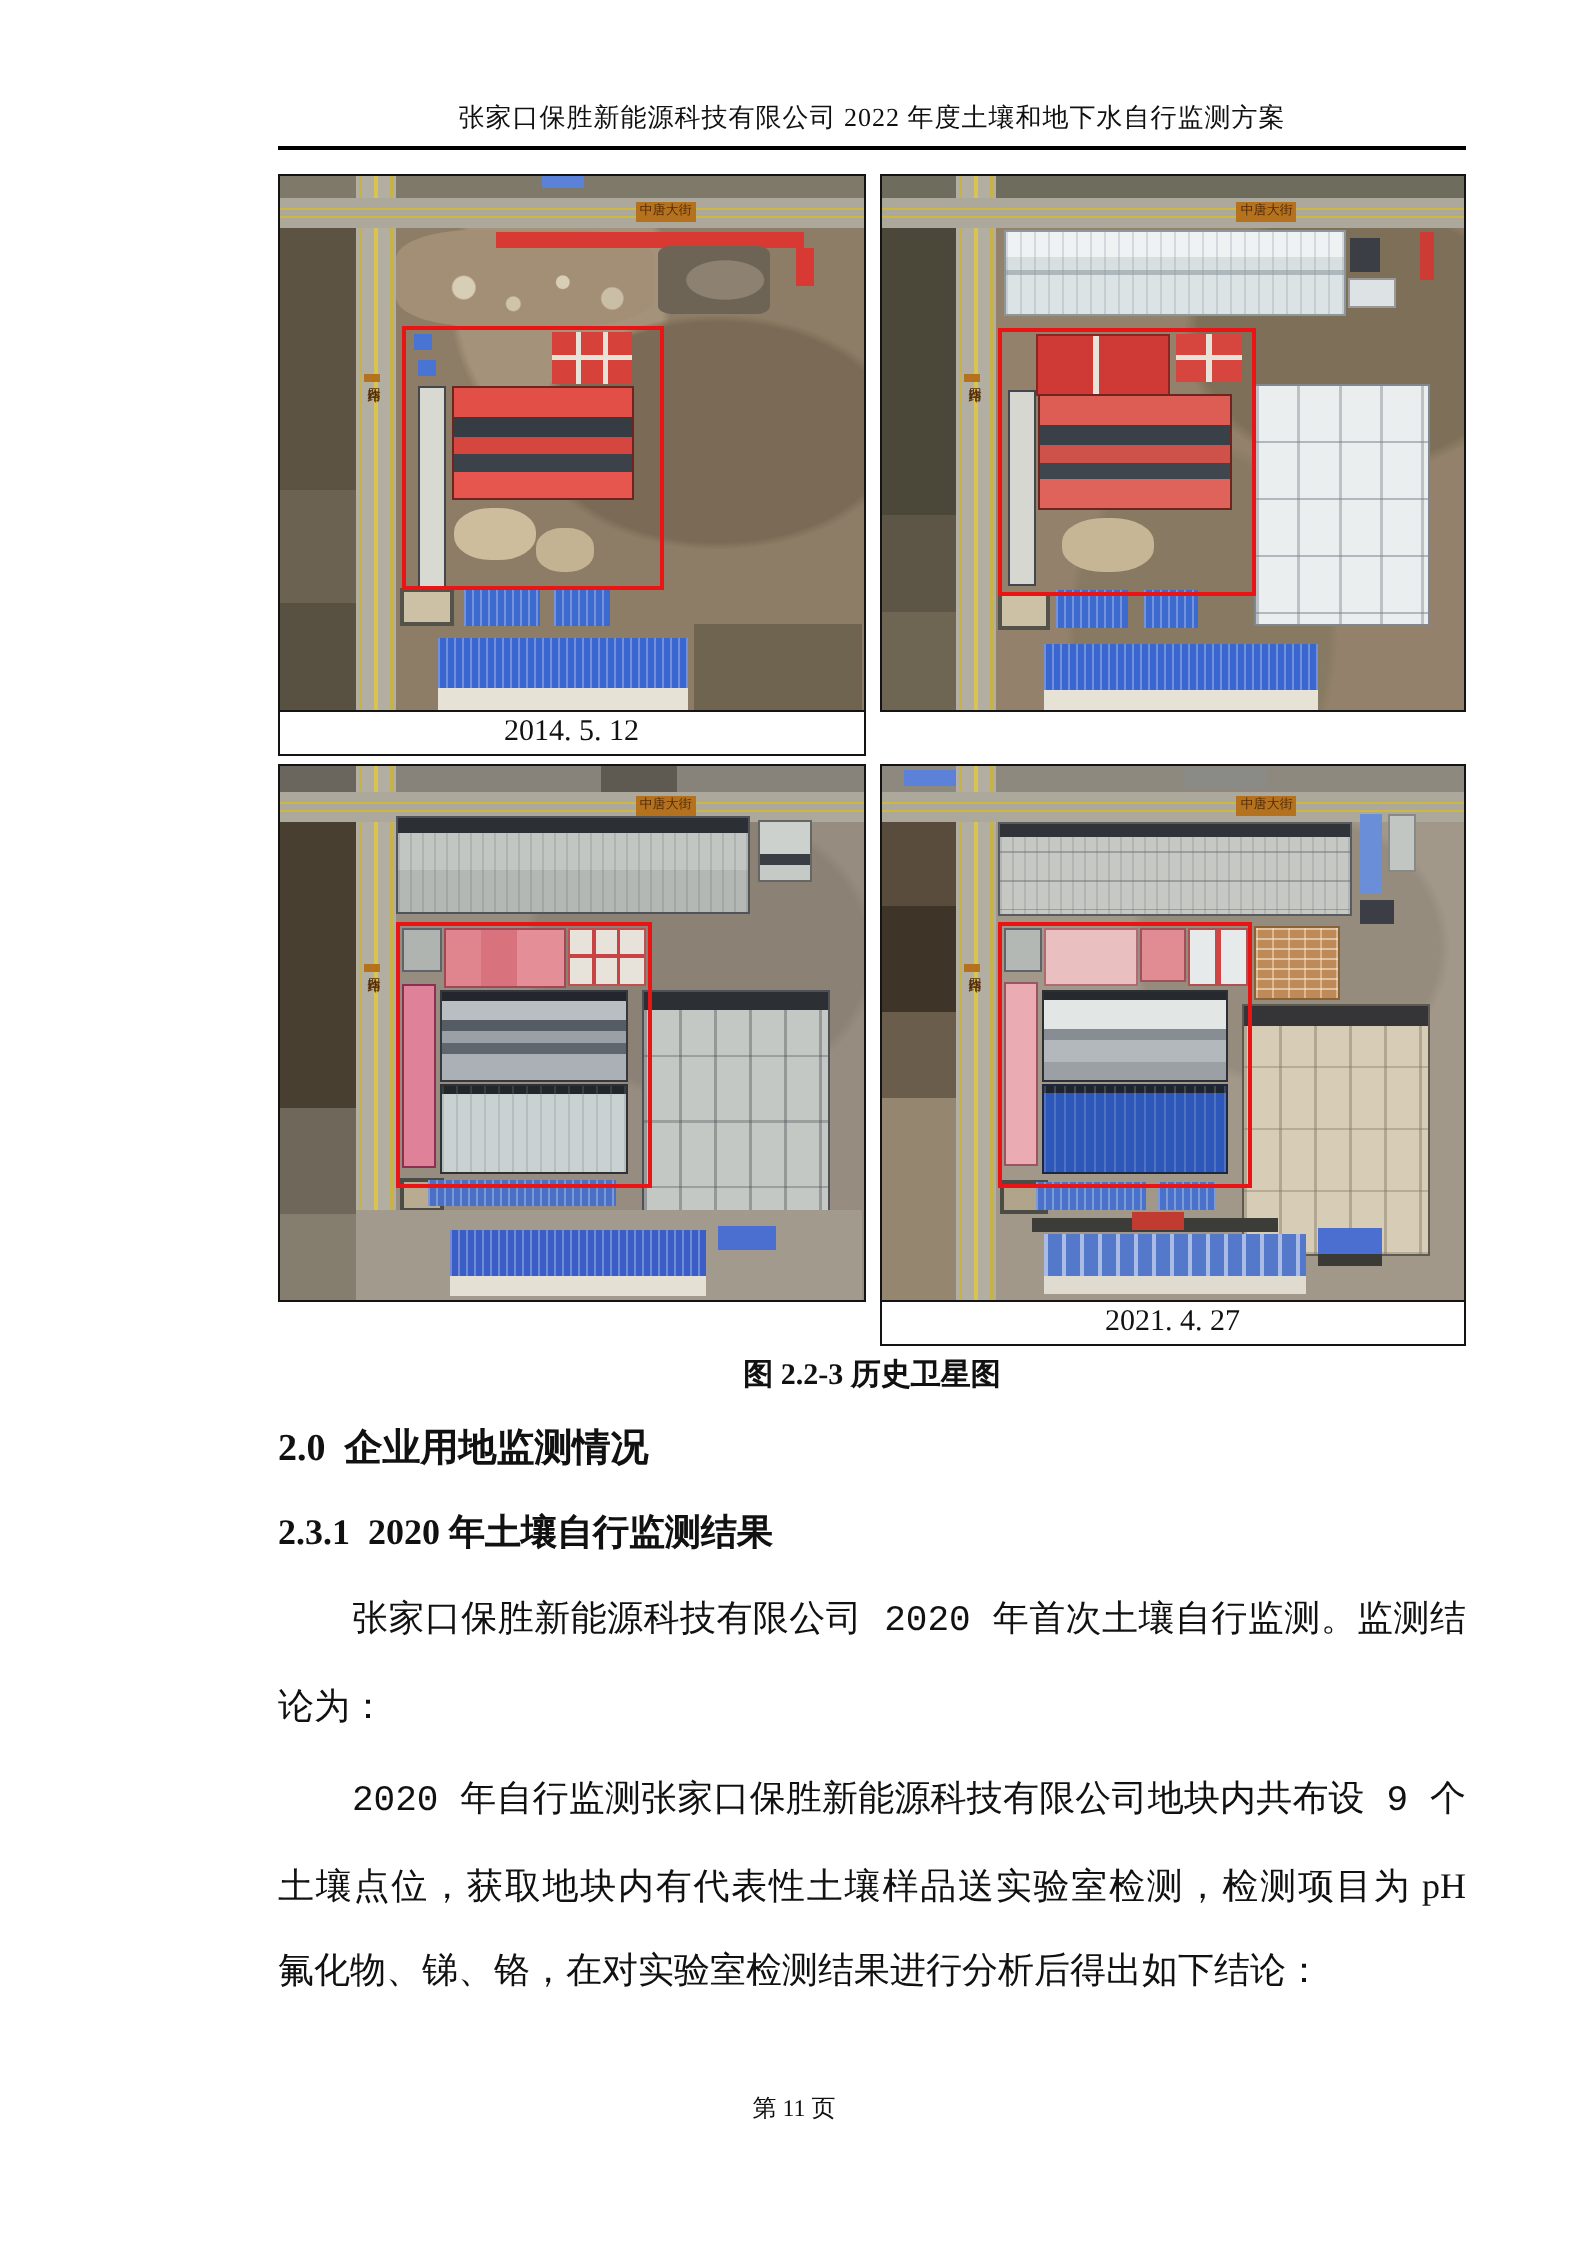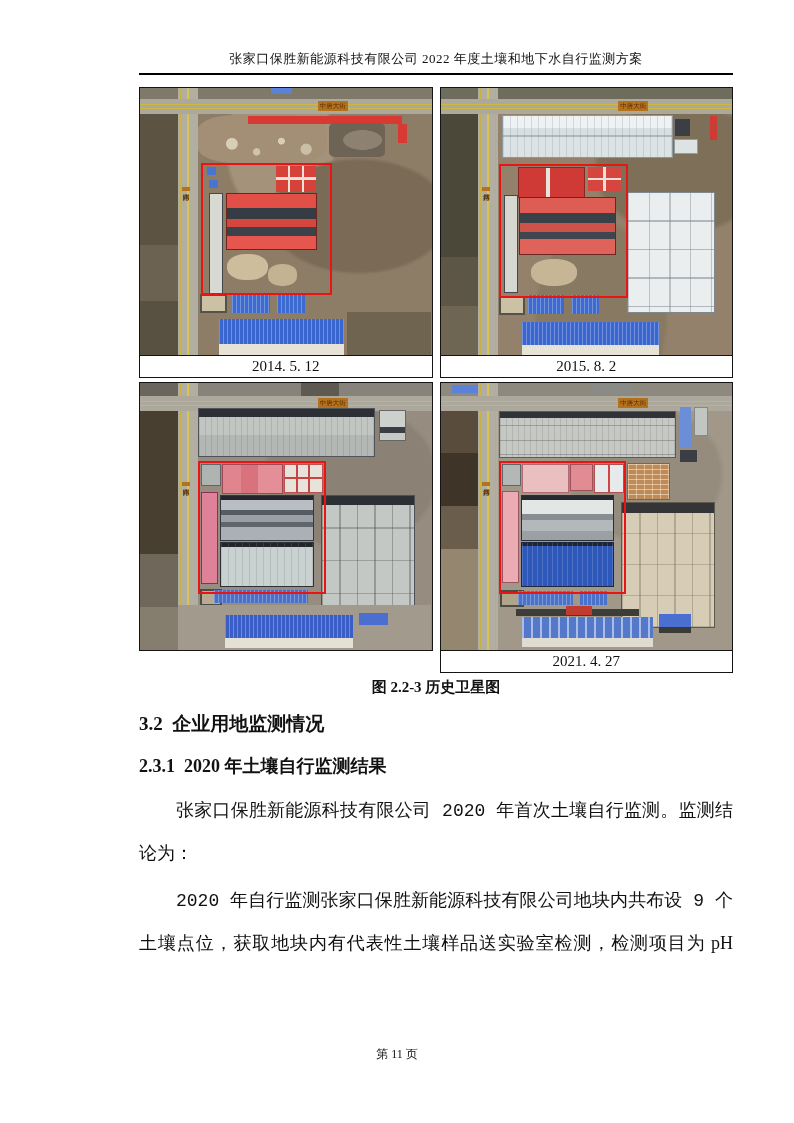--- a/index.html
+++ b/index.html
@@ -100,21 +100,20 @@
           <div style="left:21.8%;top:40%;width:4%;height:36%;background:#d7d7d1;border:1px solid #44484e"></div>
           <div style="left:27%;top:40.8%;width:32.5%;height:21%;background:linear-gradient(180deg,#dd5d55 0 26%,#3a4048 26% 44%,#cf524a 44% 60%,#40464e 60% 74%,#e0635b 74%);border:1px solid #6e241f"></div>
           <div style="left:31%;top:64%;width:16%;height:10%;background:#c6b695;border-radius:45%"></div>
           <div class="bound" style="left:20%;top:28.3%;width:42.8%;height:49%"></div>
           <div style="left:20%;top:78%;width:9%;height:7%;background:#cdc1a5;border:2px solid #53534b;box-sizing:border-box"></div>
           <div class="rib-b" style="left:30%;top:77.6%;width:12.5%;height:7%;background-color:#3d6ace"></div>
           <div class="rib-b" style="left:45%;top:77.6%;width:9.5%;height:7%;background-color:#3d6ace"></div>
           <div class="rib-b" style="left:28%;top:87.6%;width:47%;height:9%;background-color:#3a66d0"></div>
           <div style="left:28%;top:96.4%;width:47%;height:3.6%;background:#e6e2d6"></div>
         </div>
-        <div class="pcap">2015. 8. 2</div>
       </div>
 
       <div class="cell">
         <div class="sat">
           <div style="left:0;top:0;width:100%;height:100%;background:radial-gradient(ellipse at 72% 35%,#8b8275 0 28%,transparent 30%),#968d80"></div>
           <div style="left:0;top:0;width:100%;height:5%;background:linear-gradient(90deg,#6a665e 0 18%,#87827a 18% 55%,#5e5a52 55% 68%,#87827a 68%)"></div>
           <div style="left:0;top:10%;width:13%;height:90%;background:linear-gradient(180deg,#483f31 0 60%,#6f675a 60% 82%,#857d6e 82%)"></div>
           <div class="vroad"></div>
           <div class="hroad" style="top:5%"></div>
           <div class="lblh" style="top:5.6%">中唐大街</div>
@@ -173,26 +172,27 @@
           <div style="left:75%;top:86.5%;width:11%;height:5%;background:#4a6fd0"></div>
           <div style="left:75%;top:91.5%;width:11%;height:2%;background:#3a3a36"></div>
         </div>
         <div class="pcap">2021. 4. 27</div>
       </div>
 
     </div>
 
     <div class="fig-cap">图 2.2-3 历史卫星图</div>
 
-    <div class="h23">3.2  企业用地监测情况</div>
+    <div class="h23">2.0  企业用地监测情况</div>
     <div class="h231">2.3.1  2020 年土壤自行监测结果</div>
 
     <div class="bodyblk">
       <div class="bl j ind">张家口保胜新能源科技有限公司 2020 年首次土壤自行监测。监测结</div>
       <div class="bl">论为：</div>
       <div class="bl j ind p2">2020 年自行监测张家口保胜新能源科技有限公司地块内共布设 9 个</div>
       <div class="bl j">土壤点位，获取地块内有代表性土壤样品送实验室检测，检测项目为 pH</div>
+      <div class="bl">氟化物、锑、铬，在对实验室检测结果进行分析后得出如下结论：</div>
     </div>
 
   </div>
 
   <div class="footer">第 11 页</div>
 </div>
 
 </body></html>

